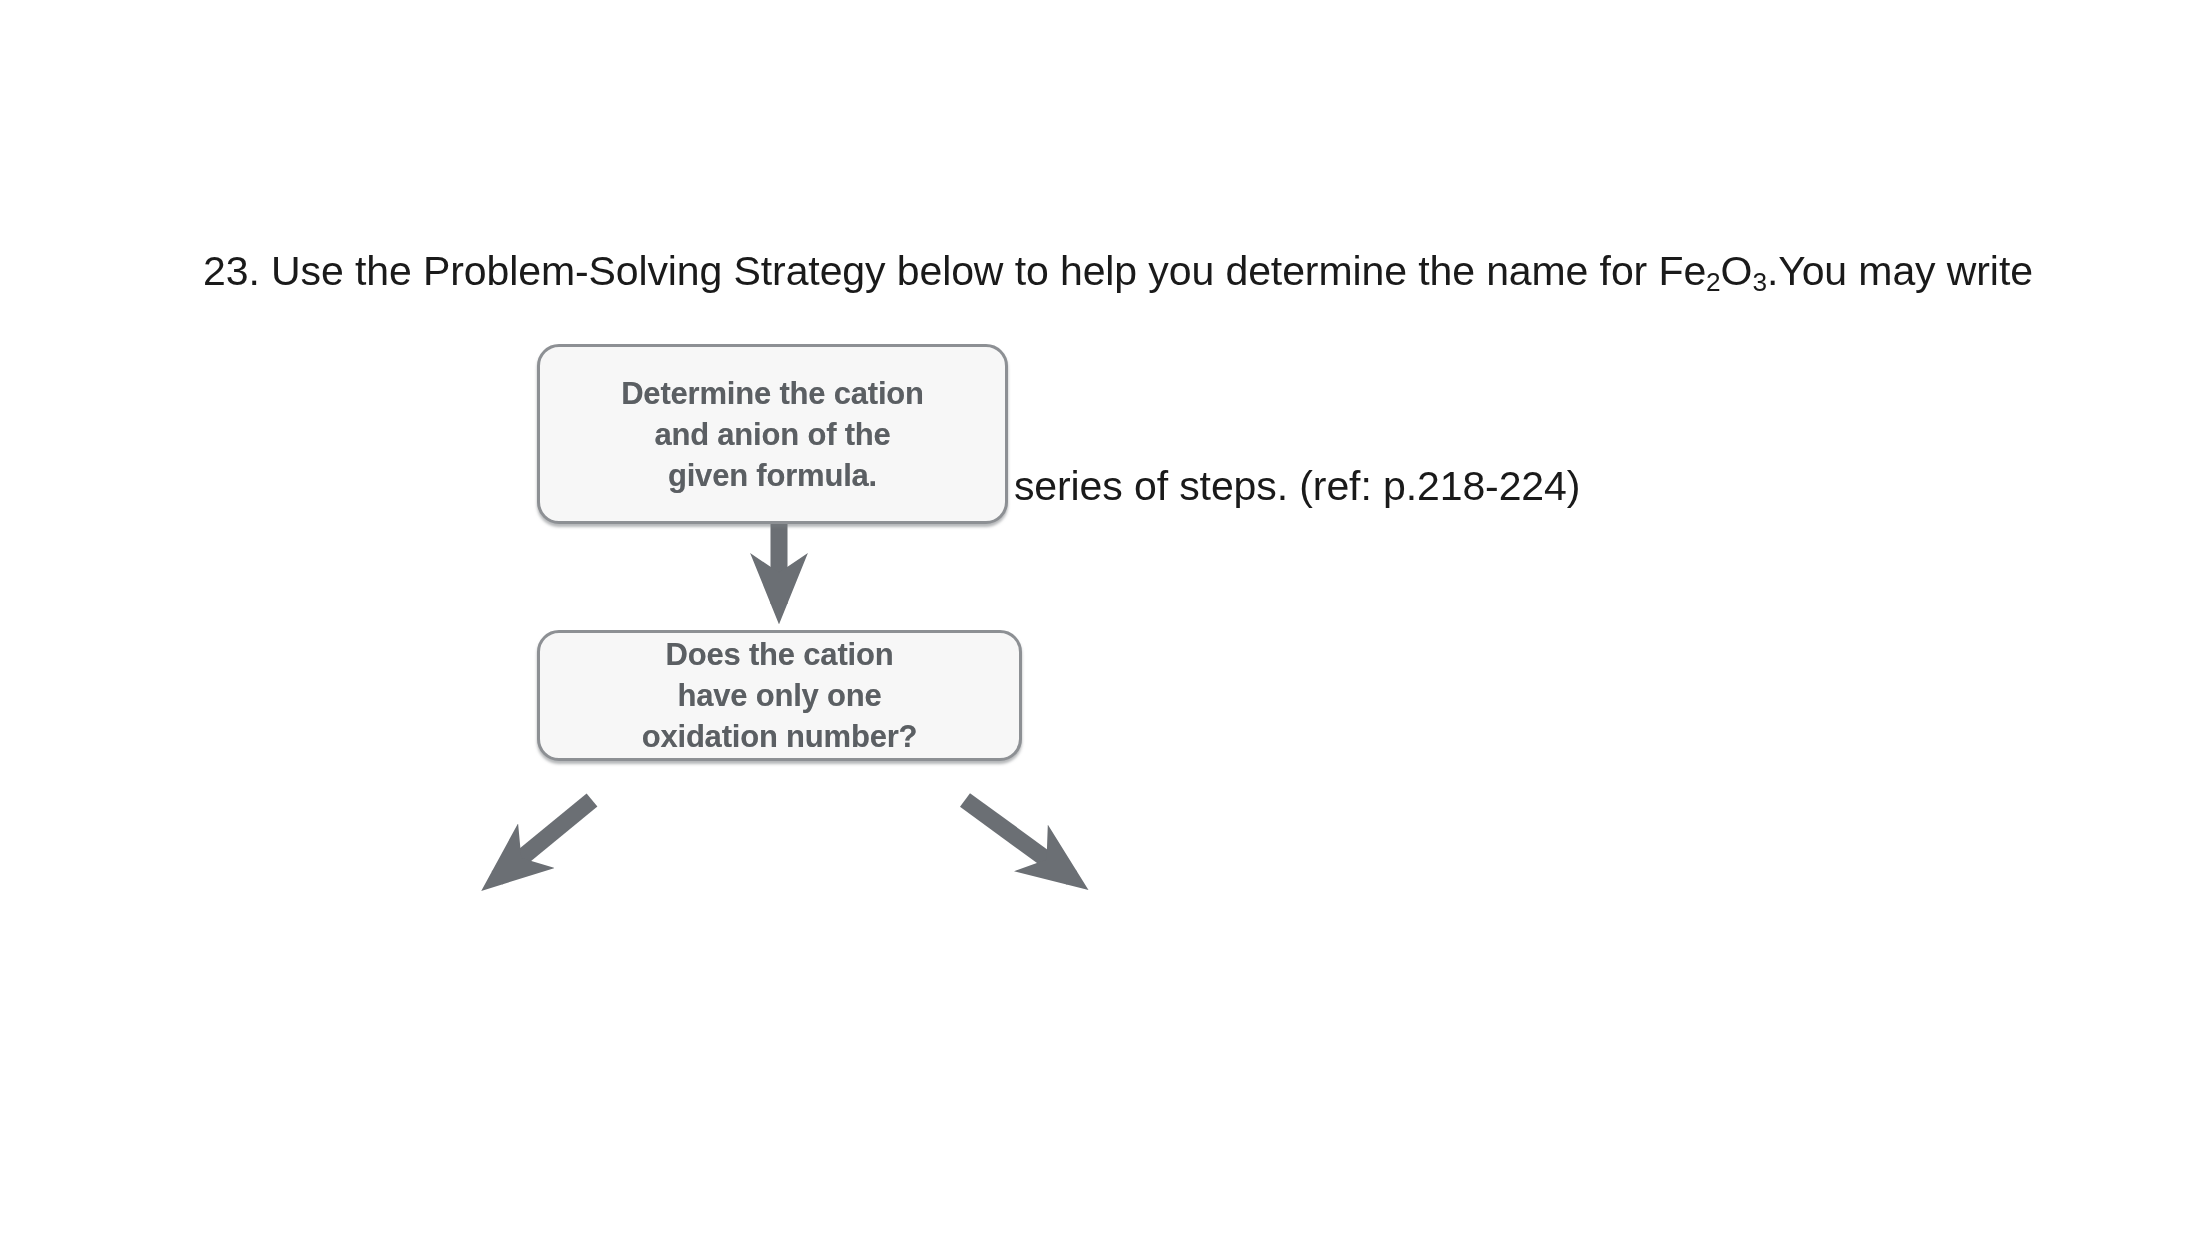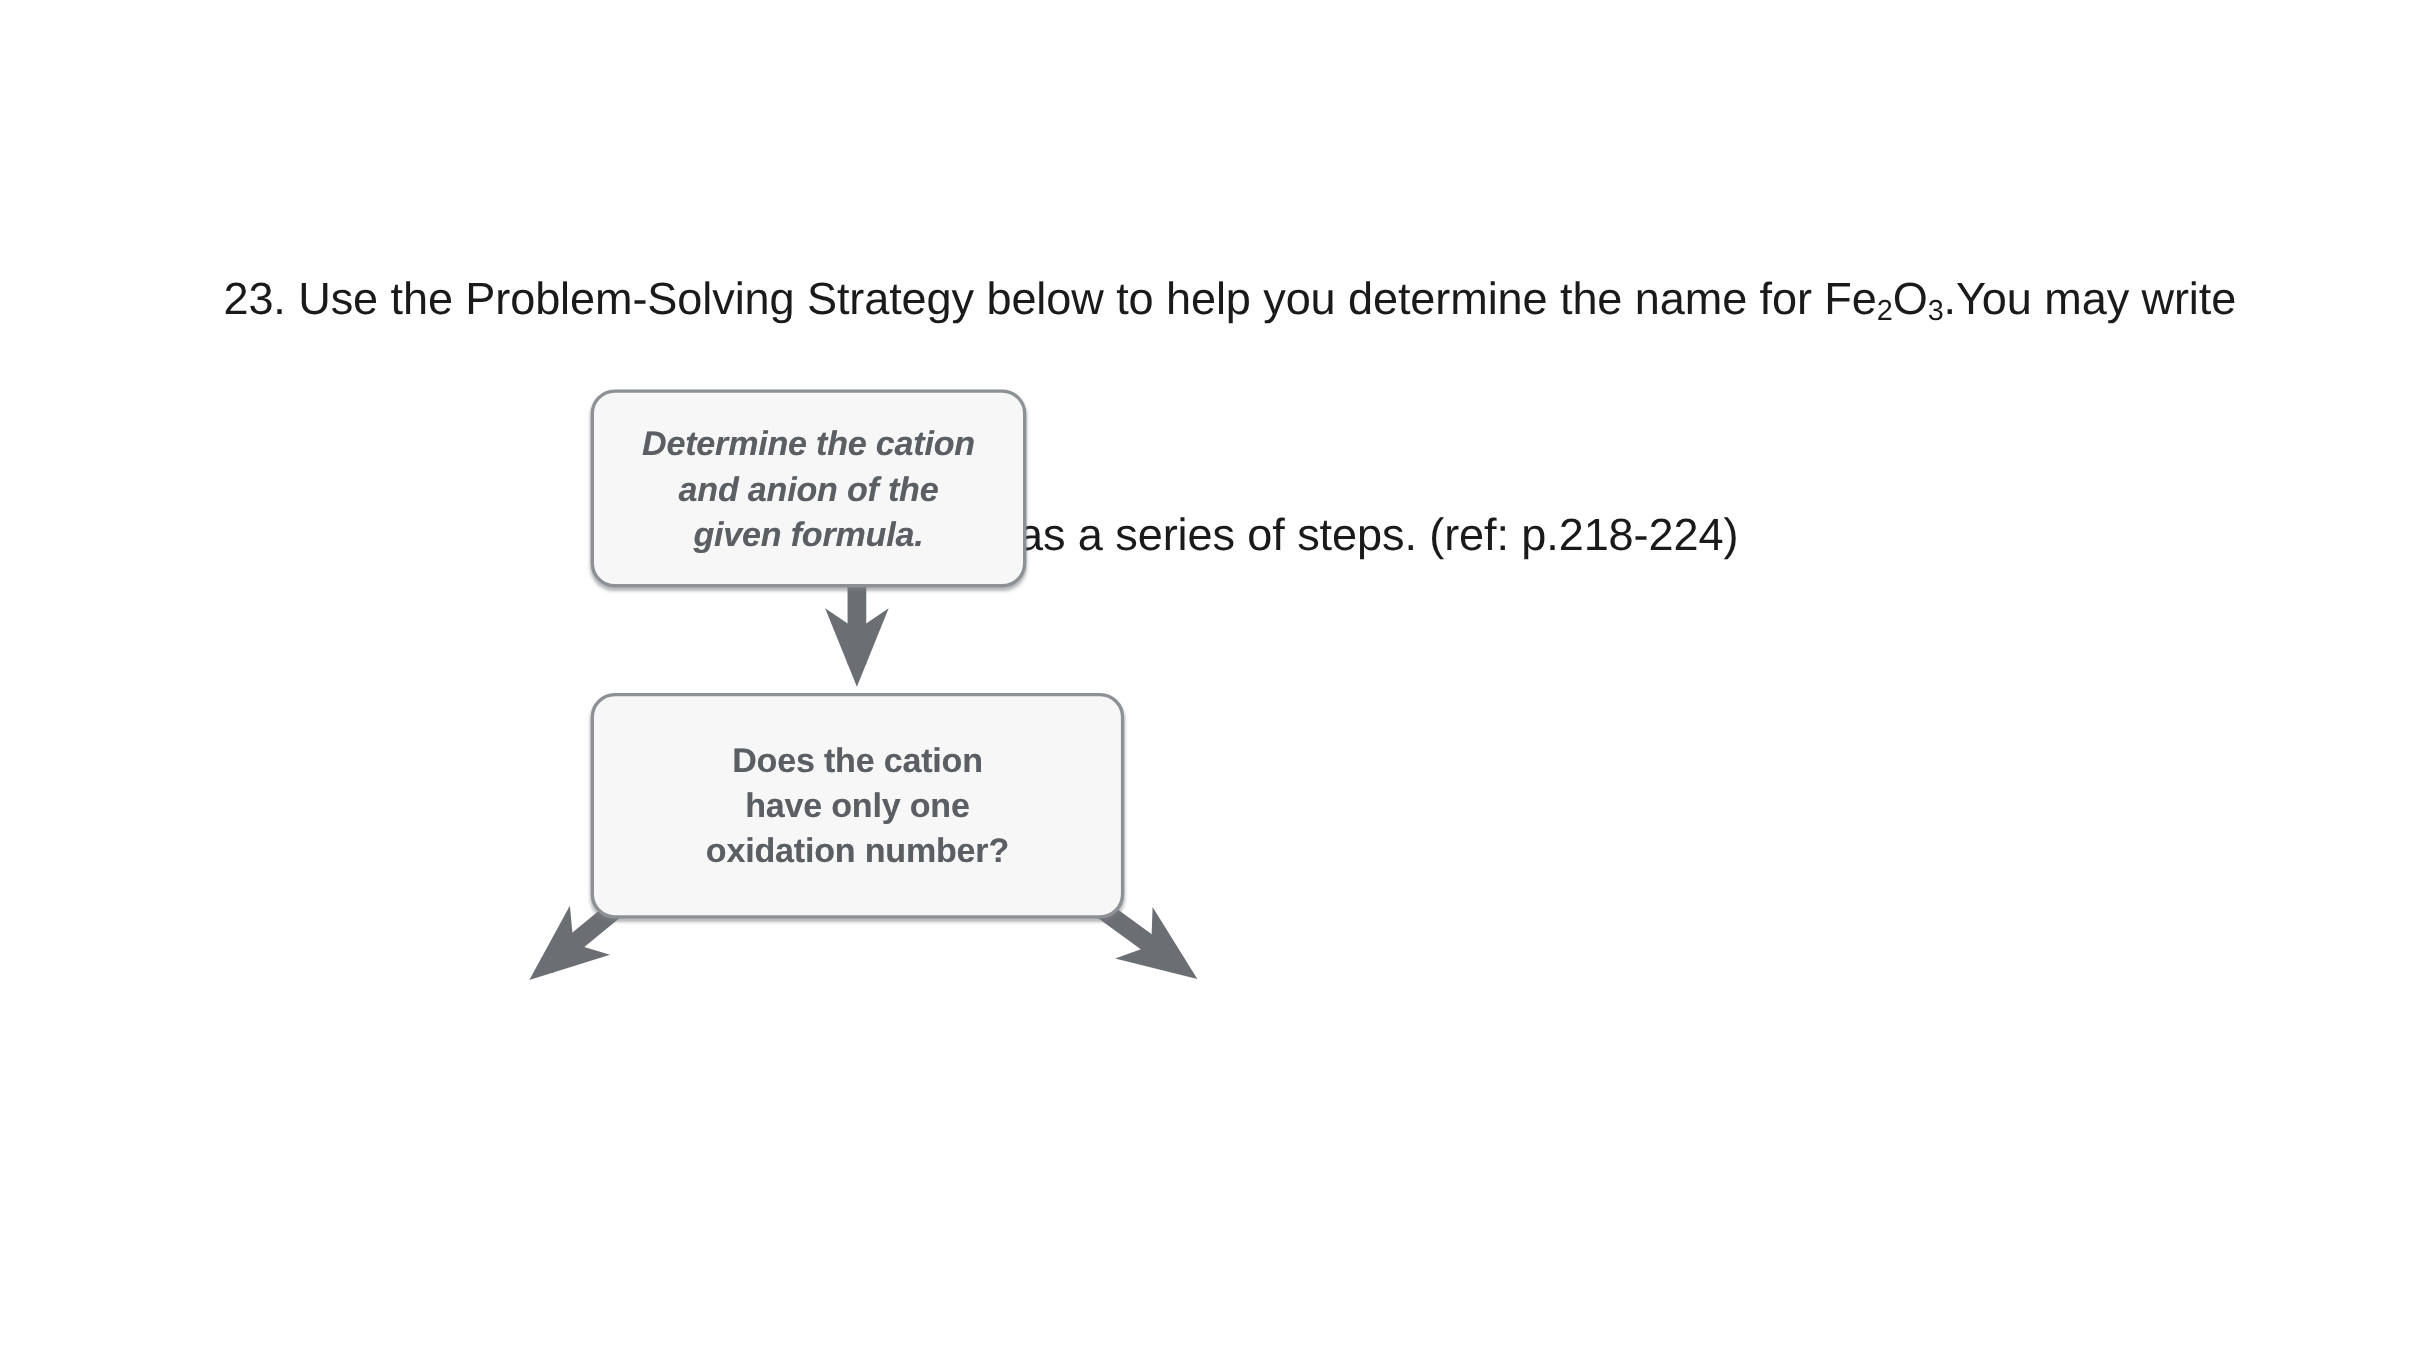--- a/index.html
+++ b/index.html
@@ -83,22 +83,22 @@
     color: #5b5f63;
     font-family: "Liberation Sans", sans-serif;
     font-size: 31px;
     font-weight: 700;
     line-height: 41px;
     letter-spacing: -0.2px;
     white-space: pre-line;
     text-shadow: 0 0 0.6px rgba(91,95,99,0.4);
   }
 
-  #node-determine   { left: 537px; top: 354px;  width: 396px; height: 180px; font-style: italic; }
-  #node-question    { left: 537px; top: 630px;  width: 485px; height: 205px; }
+  #node-determine   { left: 537px; top: 344px;  width: 471px; height: 180px; }
+  #node-question    { left: 537px; top: 630px;  width: 485px; height: 131px; }
   #node-single-ox   { left: 213px; top: 893px;  width: 537px; height: 222px; }
   #node-multi-ox    { left: 812px; top: 892px;  width: 543px; height: 223px; }
 
   #node-multi-ox .node-text { font-size: 31px; line-height: 40px; }
 </style>
 </head>
 <body>
 
 <div class="page">
 

